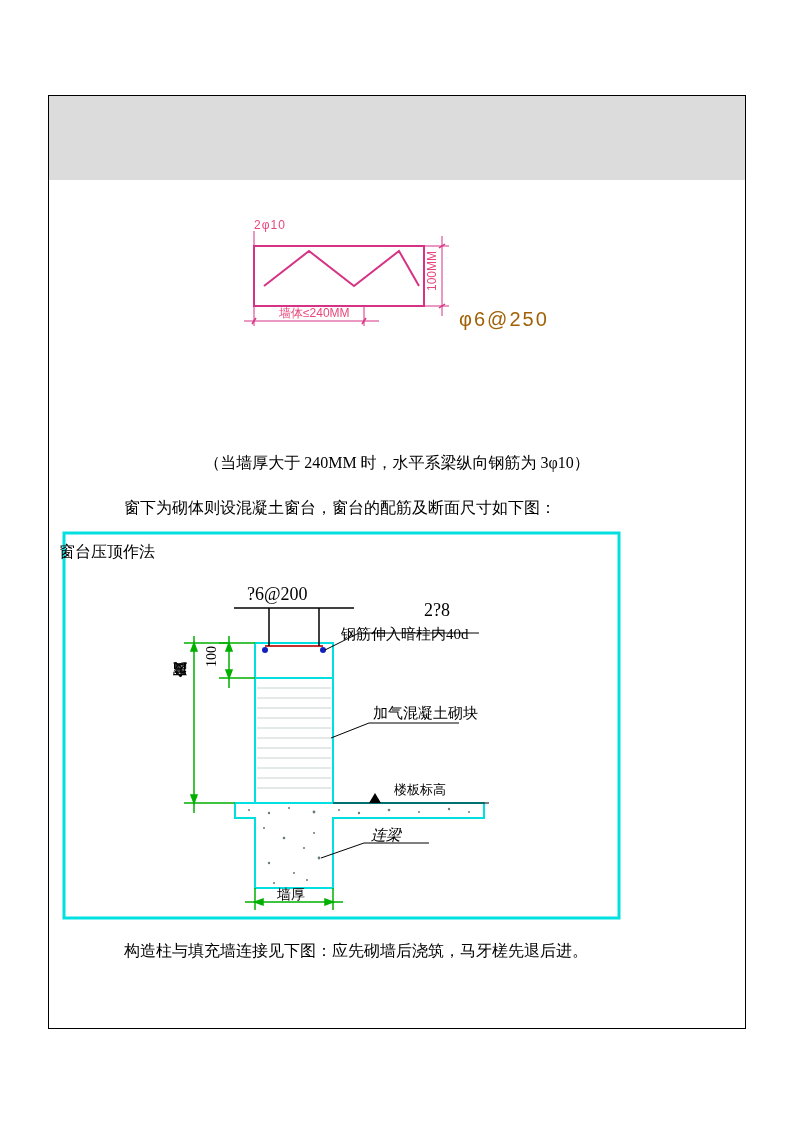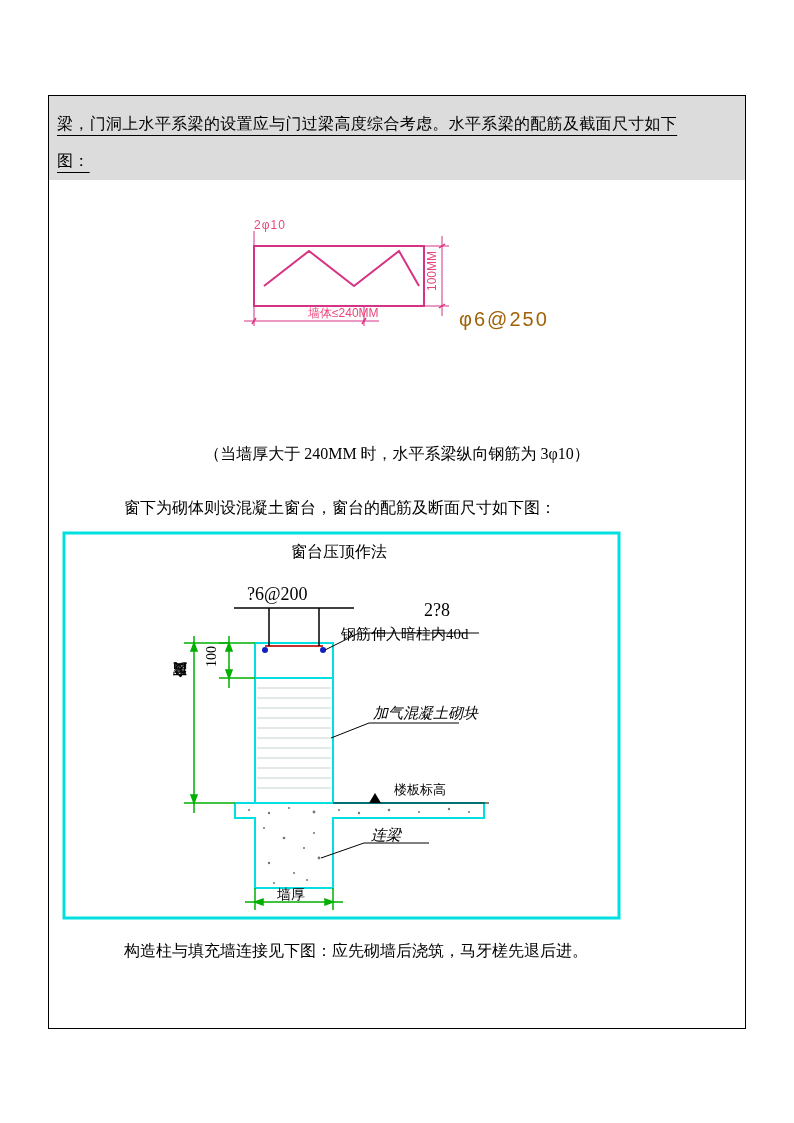--- a/index.html
+++ b/index.html
@@ -53,21 +53,20 @@
     position: absolute;
   }
 </style>
 </head>
 <body>
 
 <div class="page-frame">
 
   <div class="gray-region"></div>
 
-  <div class="text-block" style="top:10px; text-decoration: underline; text-decoration-thickness: 1px; text-underline-offset: 6px;">梁，门洞上水平系梁的设置应与门过梁高度综合考虑。水平系梁的配筋及截面尺寸如下图：</div>
 
   <div class="svg-wrap" style="left:175px; top:130px;">
     <svg width="360" height="130" viewBox="0 0 360 130">
 
       <rect x="30" y="20" width="170" height="60" fill="none" stroke="#d63384" stroke-width="2"></rect>
 
       <polyline points="40,60 85,25 130,60 175,25 195,60" fill="none" stroke="#d63384" stroke-width="2"></polyline>
 
       <line x1="30" y1="20" x2="30" y2="5" stroke="#d63384" stroke-width="1"></line>
 
@@ -79,25 +78,25 @@
 
       <line x1="200" y1="20" x2="225" y2="20" stroke="#d63384" stroke-width="1"></line>
       <line x1="200" y1="80" x2="225" y2="80" stroke="#d63384" stroke-width="1"></line>
       <line x1="218" y1="10" x2="218" y2="90" stroke="#d63384" stroke-width="1"></line>
       <polyline points="215,22 221,18" stroke="#d63384" stroke-width="1.5"></polyline>
       <polyline points="215,82 221,78" stroke="#d63384" stroke-width="1.5"></polyline>
     </svg>
     
     <div style="position:absolute; left:30px; top:-8px; font-family:'SimHei',sans-serif; font-size:12px; color:#e8467a; letter-spacing:1px;">2φ10</div>
     <div style="position:absolute; left:201px; top:65px; font-family:'SimHei',sans-serif; font-size:12px; color:#e8467a; transform:rotate(-90deg); transform-origin:left top;">100MM</div>
-    <div style="position:absolute; left:55px; top:79px; font-family:'SimHei',sans-serif; font-size:12px; color:#e8467a;margin-left:29px;">墙体≤240MM</div>
+    <div style="position:absolute; left:55px; top:79px; font-family:'SimHei',sans-serif; font-size:12px; color:#e8467a;">墙体≤240MM</div>
     <div style="position:absolute; left:235px; top:82px; font-family:Liberation Sans, sans-serif; font-size:20px; color:#a16207; letter-spacing:2px;">φ6@250</div>
   </div>
 
-  <div class="caption" style="top:348px;">（当墙厚大于 240MM 时，水平系梁纵向钢筋为 3φ10）</div>
+  <div class="caption" style="top:357px;">（当墙厚大于 240MM 时，水平系梁纵向钢筋为 3φ10）</div>
 
   <div class="caption2" style="top:402px;">窗下为砌体则设混凝土窗台，窗台的配筋及断面尺寸如下图：</div>
 
   <div class="svg-wrap" style="left:10px; top:432px;">
     <svg width="570" height="400" viewBox="0 0 570 400">
 
       <rect x="5" y="5" width="555" height="385" fill="none" stroke="#00e0e0" stroke-width="3"></rect>
 
       <rect x="196" y="115" width="78" height="160" fill="none" stroke="#00e0e0" stroke-width="2"></rect>
 
@@ -178,25 +177,25 @@
         <polygon points="135,275 132,267 138,267" fill="#00b000"></polygon>
 
         <line x1="196" y1="360" x2="196" y2="382"></line>
         <line x1="274" y1="360" x2="274" y2="382"></line>
         <line x1="186" y1="374" x2="284" y2="374"></line>
         <polygon points="196,374 204,371 204,377" fill="#00b000"></polygon>
         <polygon points="274,374 266,371 266,377" fill="#00b000"></polygon>
       </g>
     </svg>
     
-    <div style="position:absolute; left:0; top:14px; width:560px; text-align:center; font-size:16px; font-family:'SimSun',serif;">窗台压顶作法</div>
+    <div style="position:absolute; left:0; top:14px; width:560px; font-size:16px; font-family:'SimSun',serif;">窗台压顶作法</div>
     <div style="position:absolute; left:188px; top:56px; font-size:18px; font-family:'SimSun',serif;">?6@200</div>
     <div style="position:absolute; left:365px; top:72px; font-size:18px; font-family:'SimSun',serif;">2?8</div>
     <div style="position:absolute; left:282px; top:97px; font-size:15px; font-family:'SimSun',serif;"><span>钢筋伸入暗柱内40d</span></div>
-    <div style="position:absolute; left:314px; top:176px; font-size:15px; font-family:'SimSun',serif;font-style:italic;">加气混凝土砌块</div>
+    <div style="position:absolute; left:314px; top:176px; font-size:15px; font-family:'SimSun',serif;">加气混凝土砌块</div>
     <div style="position:absolute; left:335px; top:253px; font-size:13px; font-family:'SimSun',serif;">楼板标高</div>
     <div style="position:absolute; left:312px; top:298px; font-size:15px; font-family:'SimSun',serif;font-style:italic;">连梁</div>
     <div style="position:absolute; left:218px; top:358px; font-size:14px; font-family:'SimSun',serif;">墙厚</div>
     <div style="position:absolute; left:145px; top:118px; font-size:14px; font-family:'SimSun',serif; writing-mode:vertical-rl; transform:rotate(180deg);">100</div>
     <div style="position:absolute; left:112px; top:162px; font-size:15px; font-family:'SimSun',serif; writing-mode:vertical-rl; transform:rotate(180deg);">窗台高度</div>
   </div>
 
   <div class="caption3" style="top:845px;">构造柱与填充墙连接见下图：应先砌墙后浇筑，马牙槎先退后进。</div>
 
 </div>

